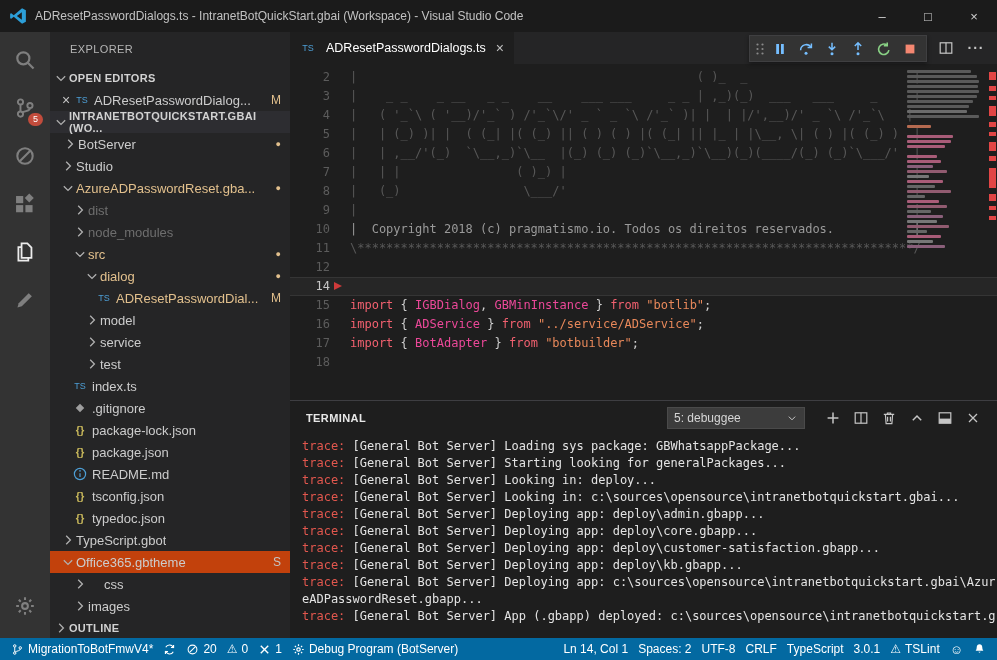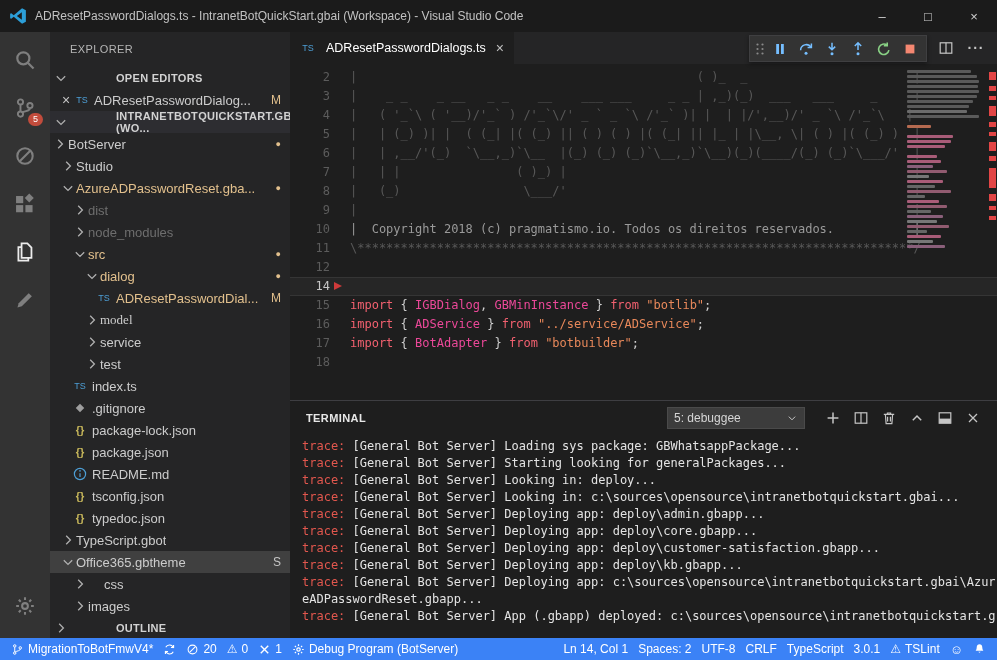--- a/index.html
+++ b/index.html
@@ -20,25 +20,25 @@
   .activitybar { width: 50px; background: #333333; display: flex; flex-direction: column; align-items: center; padding-top: 4px; flex: 0 0 50px; }
   .ab-item { width: 50px; height: 48px; display: flex; align-items: center; justify-content: center; color: #7f7f7f; position: relative; }
   .ab-item.active { color: #ececec; }
   .ab-item .icon svg { width: 22px; height: 22px; }
   .ab-badge { position: absolute; right: 7px; bottom: 6px; background: #c24c3c; color: #fff; border-radius: 9px; font-size: 9px; line-height: 1; padding: 2px 5px; }
   .ab-bottom { margin-top: auto; margin-bottom: 8px; }
 
   
   .sidebar { width: 240px; background: #252526; flex: 0 0 240px; display: flex; flex-direction: column; font-size: 13px; overflow: hidden; }
   .sb-title { height: 35px; line-height: 35px; padding-left: 20px; font-size: 11px; color: #b6b6b6; letter-spacing: .4px; }
-  .section-header { height: 22px; display: flex; align-items: center; font-size: 11px; font-weight: bold; color: #d2d2d2; letter-spacing: .3px; padding-left: 3px; flex: 0 0 22px; gap: 47px; }
+  .section-header { height: 22px; display: flex; align-items: center; font-size: 11px; font-weight: bold; color: #d2d2d2; letter-spacing: .3px; padding-left: 3px; flex: 0 0 22px; }
   .section-header .chev { width: 16px; height: 16px; color: #adadad; flex: 0 0 16px; }
   .ws-header { background: #2d2d31; }
   .row { height: 22px; display: flex; align-items: center; position: relative; white-space: nowrap; overflow: hidden; flex: 0 0 22px; padding-left: 8px; }
-  .row.selected { background: #404040; }
+  .row.selected { background: #c2410c; }
   .row .chev { width: 16px; height: 16px; flex: 0 0 16px; color: #b0b0b0; }
   .chev svg, .fticon svg { width: 16px; height: 16px; }
   .row .label { overflow: hidden; }
   .row.modified .label { color: #e2c08d; }
   .row.ignored .label { color: #6e6e6e; }
   .badge-right { position: absolute; right: 9px; top: 0; height: 22px; display: flex; align-items: center; font-size: 12px; color: #c5c5c5; }
   .badge-right.mod { color: #e2c08d; }
   .badge-right.dot8 { font-size: 9px; }
   .fticon { width: 16px; flex: 0 0 16px; display: flex; align-items: center; justify-content: center; margin-right: 4px; }
   .ts-ic { color: #4d9fd6; font-size: 9px; font-weight: normal; }
@@ -204,21 +204,21 @@
           </div></div>
 
       <div class="section-header ws-header">
         <span class="chev icon">
             <svg viewBox="0 0 16 16" fill="none" stroke="currentColor" stroke-width="1.3">
               <path d="M3.8 6.2L8 10.4l4.2-4.2"></path>
             </svg>
           </span>
         <span>INTRANETBOTQUICKSTART.GBAI (WO...</span>
       </div>
-      <div style="display:contents"><div class="row" style="padding-left: 2px;">
+      <div style="display:contents"><div class="row" style="padding-left: 12px;">
             <span class="chev icon">
               <svg viewBox="0 0 16 16" fill="none" stroke="currentColor" stroke-width="1.3">
                 <path d="M6.2 3.8L10.4 8l-4.2 4.2"></path>
               </svg>
             </span>
             <span class="label">BotServer</span>
             <span class="badge-right mod dot8">●</span>
           </div><div class="row" style="padding-left: 10px;">
             <span class="chev icon">
               <svg viewBox="0 0 16 16" fill="none" stroke="currentColor" stroke-width="1.3">
@@ -261,21 +261,21 @@
               <svg viewBox="0 0 16 16" fill="none" stroke="currentColor" stroke-width="1.3">
                 <path d="M3.8 6.2L8 10.4l4.2-4.2"></path>
               </svg>
             </span>
             <span class="label">dialog</span>
             <span class="badge-right mod dot8">●</span>
           </div><div class="row modified" style="padding-left: 46px;">
             <span class="fticon ts-ic">TS</span>
             <span class="label">ADResetPasswordDial...</span>
             <span class="badge-right mod">M</span>
-          </div><div class="row" style="padding-left: 34px; font-family: Liberation Serif, serif;">
+          </div><div class="row" style="padding-left: 34px;">
             <span class="chev icon">
               <svg viewBox="0 0 16 16" fill="none" stroke="currentColor" stroke-width="1.3">
                 <path d="M6.2 3.8L10.4 8l-4.2 4.2"></path>
               </svg>
             </span>
             <span class="label">model</span>
           </div><div class="row" style="padding-left: 34px;">
             <span class="chev icon">
               <svg viewBox="0 0 16 16" fill="none" stroke="currentColor" stroke-width="1.3">
                 <path d="M6.2 3.8L10.4 8l-4.2 4.2"></path>
@@ -569,21 +569,21 @@
                     <path d="M4 4l8 8M12 4l-8 8"></path>
                   </svg>
                 </span>
               </div></div>
         </div>
         <div class="term-body"><div class="term-line"><span class="p">trace:</span><span class="t"> [General Bot Server] Loading sys package: GBWhatsappPackage...</span></div><div class="term-line"><span class="p">trace:</span><span class="t"> [General Bot Server] Starting looking for generalPackages...</span></div><div class="term-line"><span class="p">trace:</span><span class="t"> [General Bot Server] Looking in: deploy...</span></div><div class="term-line"><span class="p">trace:</span><span class="t"> [General Bot Server] Looking in: c:\sources\opensource\intranetbotquickstart.gbai...</span></div><div class="term-line"><span class="p">trace:</span><span class="t"> [General Bot Server] Deploying app: deploy\admin.gbapp...</span></div><div class="term-line"><span class="p">trace:</span><span class="t"> [General Bot Server] Deploying app: deploy\core.gbapp...</span></div><div class="term-line"><span class="p">trace:</span><span class="t"> [General Bot Server] Deploying app: deploy\customer-satisfaction.gbapp...</span></div><div class="term-line"><span class="p">trace:</span><span class="t"> [General Bot Server] Deploying app: deploy\kb.gbapp...</span></div><div class="term-line"><span class="p">trace:</span><span class="t"> [General Bot Server] Deploying app: c:\sources\opensource\intranetbotquickstart.gbai\Azur</span></div><div class="term-line"><span class="t">eADPasswordReset.gbapp...</span></div><div class="term-line"><span class="p">trace:</span><span class="t"> [General Bot Server] App (.gbapp) deployed: c:\sources\opensource\intranetbotquickstart.g</span></div></div>
       </div>
     </div>
   </div>
 
-  <div class="statusbar" style="background: #3b82f6; justify-content: flex-end;">
+  <div class="statusbar" style="background: #0369a1; justify-content: flex-end;">
     <div class="sb-right-wrap" style="display:flex">
         <div class="sb-item">
           <span class="icon ">
             <svg viewBox="0 0 16 16" fill="none" stroke="currentColor" stroke-width="1.2">
               <circle cx="4.6" cy="3.6" r="1.5"></circle>
               <circle cx="4.6" cy="12.4" r="1.5"></circle>
               <circle cx="11.4" cy="6" r="1.5"></circle>
               <path d="M4.6 5.1v5.8M11.4 7.5c0 2.3-4 2-6.3 3.6"></path>
             </svg>
           </span>

